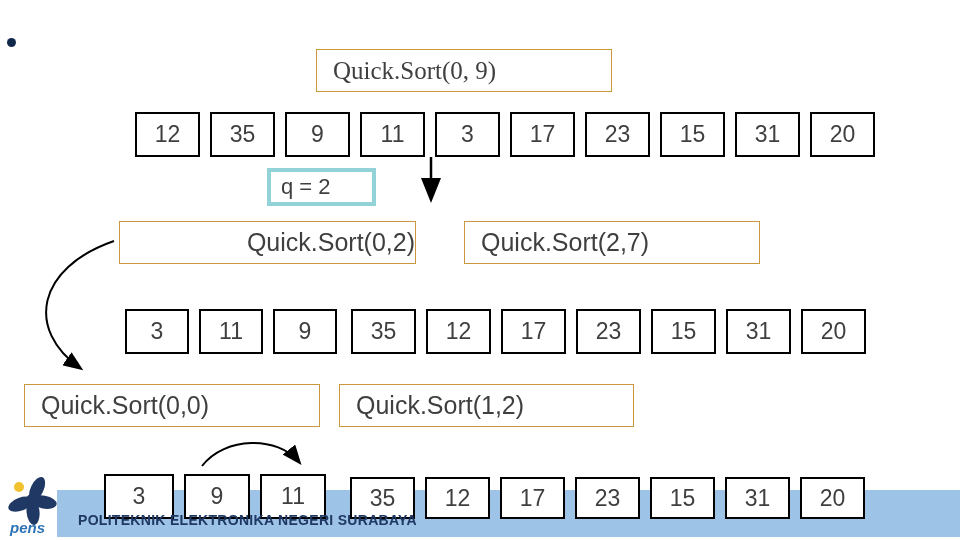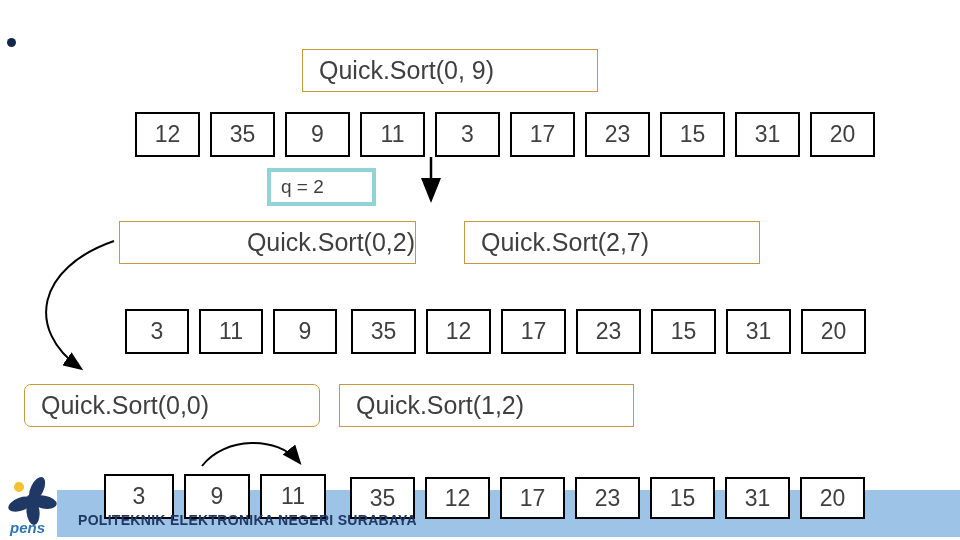--- a/index.html
+++ b/index.html
@@ -22,32 +22,32 @@
     font-size:23px; color:#3f3f3f;
   }
 
   .arr-main   { left:135px; top:112px; height:45px; }
   .arr-main .cell { width:65px; }
 
   .q-box {
     position:absolute; left:267px; top:168px; width:109px; height:38px;
     background:#ffffff; border:4px solid #93D3D7;
     display:flex; align-items:center; padding-left:10px;
-    font-size:19px; color:#3f3f3f;
+    font-size:22px; color:#3f3f3f;
   }
 
   .box-qs02 { left:119px; top:221px; width:297px; height:43px;justify-content:flex-end; }
   .box-qs39 { left:464px; top:221px; width:296px; height:43px; }
 
   .arr-left2  { left:125px; top:309px; height:45px; }
   .arr-left2 .cell { width:64px; }
   .arr-right2 { left:351px; top:309px; height:45px; }
   .arr-right2 .cell { width:65px; }
 
-  .box-qs00 { left:24px;  top:384px; width:296px; height:43px;border-radius:7px; }
+  .box-qs00 { left:24px;  top:384px; width:296px; height:43px; }
   .box-qs12 { left:339px; top:384px; width:295px; height:43px; }
 
   .arr-b1 { left:104px; top:474px; height:45px; }
   .arr-b1 .cell { width:70px; }
   .arr-b2 { left:184px; top:474px; height:45px; }
   .arr-b2 .cell { width:66px; }
   .arr-b3 { left:350px; top:477px; height:42px; }
   .arr-b3 .cell { width:65px; }
 
   .banner {
@@ -78,21 +78,21 @@
         <path d="M0,0 L10,4 L0,8 z" fill="#000000"></path>
       </marker>
     </defs>
     <path d="M431,157 L431,198" stroke="#000000" stroke-width="2.5" fill="none" marker-end="url(#ah)"></path>
     <path d="M114,241 C36,268 26,330 80,368" stroke="#000000" stroke-width="2" fill="none" marker-end="url(#ah)"></path>
     <path d="M202,466 C225,436 278,436 299,462" stroke="#000000" stroke-width="2" fill="none" marker-end="url(#ah)"></path>
   </svg>
 
   <div class="corner-dot"></div>
 
-  <div class="gold-box" style="left:302px; top:49px; width:296px; height:43px;">
+  <div class="gold-box" style="left:316px; top:49px; width:296px; height:43px;font-family:Liberation Serif, serif;">
     <span>Quick.Sort(0, 9)</span>
   </div>
 
   <div class="arr arr-main">
     <div class="cell">12</div>
     <div class="cell">35</div>
     <div class="cell">9</div>
     <div class="cell">11</div>
     <div class="cell">3</div>
     <div class="cell">17</div>

